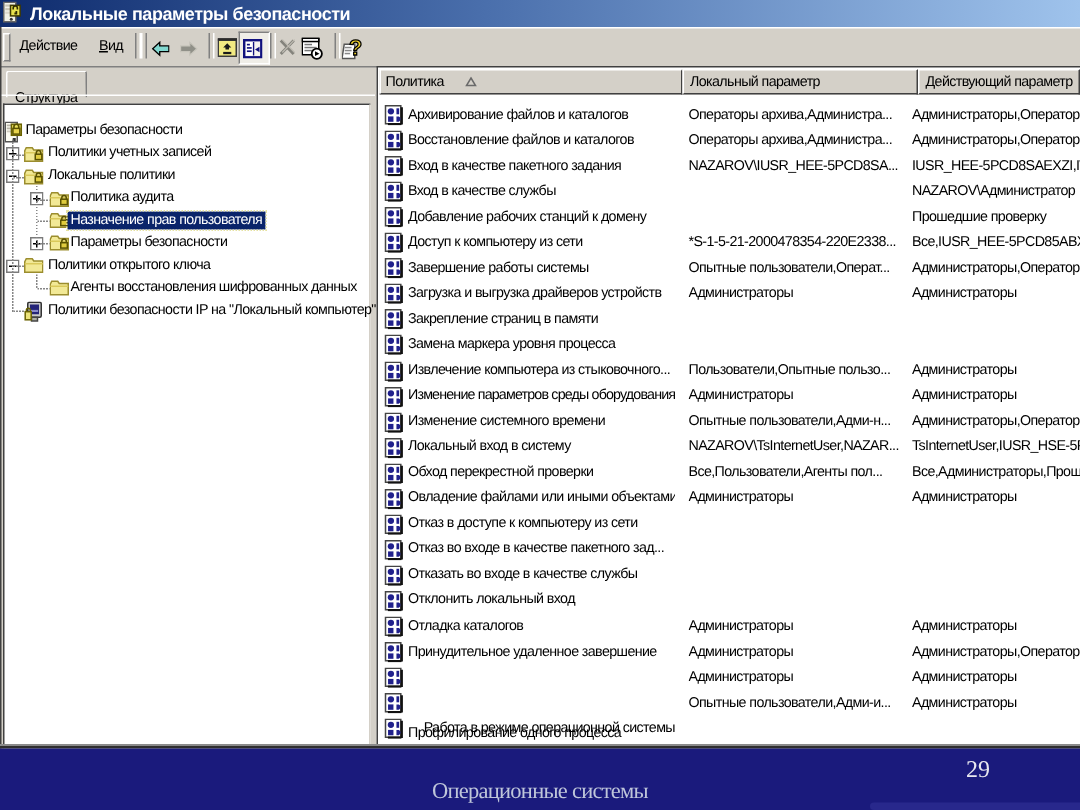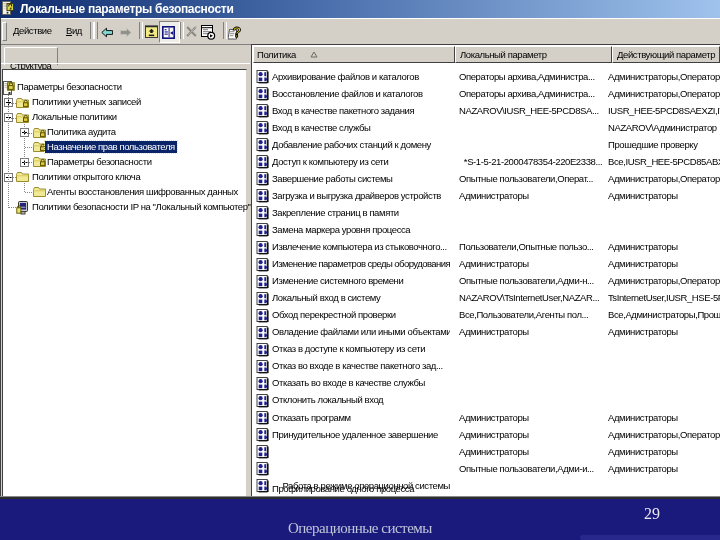--- a/index.html
+++ b/index.html
@@ -248,21 +248,21 @@
 <svg width="13" height="14" viewBox="0 0 13 14" style="position:absolute;left:256px;top:155px">
       <rect x="1" y="0.5" width="10.2" height="12" fill="#fff" stroke="#444"></rect>
       <rect x="11" y="1.5" width="1.6" height="11.5" fill="#111"></rect>
       <rect x="2.6" y="12" width="9" height="1.4" fill="#111"></rect>
       <circle cx="4.6" cy="4.2" r="2.1" fill="#20208c"></circle>
       <rect x="8.3" y="2.2" width="1.8" height="4" fill="#20208c"></rect>
       <rect x="2.7" y="7.6" width="3.6" height="3.6" fill="#20208c"></rect>
       <path d="M8.3 7.6 h1.6 a2 2 0 0 1 0 3.6 h-1.6 z" fill="#20208c"></path>
     </svg>
 <div class="t" style="left:272px;top:156px;width:178px;overflow:hidden;">Доступ к компьютеру из сети</div>
-<div class="t" style="left:459px;top:156px;width:148px;overflow:hidden;text-align:center;">*S-1-5-21-2000478354-220Е2338...</div>
+<div class="t" style="left:459px;top:156px;width:148px;overflow:hidden;">*S-1-5-21-2000478354-220Е2338...</div>
 <div class="t" style="left:608px;top:156px;width:112px;overflow:hidden;">Все,IUSR_HEE-5PCD85ABXZI...</div>
 <svg width="13" height="14" viewBox="0 0 13 14" style="position:absolute;left:256px;top:172px">
       <rect x="1" y="0.5" width="10.2" height="12" fill="#fff" stroke="#444"></rect>
       <rect x="11" y="1.5" width="1.6" height="11.5" fill="#111"></rect>
       <rect x="2.6" y="12" width="9" height="1.4" fill="#111"></rect>
       <circle cx="4.6" cy="4.2" r="2.1" fill="#20208c"></circle>
       <rect x="8.3" y="2.2" width="1.8" height="4" fill="#20208c"></rect>
       <rect x="2.7" y="7.6" width="3.6" height="3.6" fill="#20208c"></rect>
       <path d="M8.3 7.6 h1.6 a2 2 0 0 1 0 3.6 h-1.6 z" fill="#20208c"></path>
     </svg>
@@ -415,21 +415,21 @@
 <div class="t" style="left:272px;top:394px;width:178px;overflow:hidden;">Отклонить локальный вход</div>
 <svg width="13" height="14" viewBox="0 0 13 14" style="position:absolute;left:256px;top:411px">
       <rect x="1" y="0.5" width="10.2" height="12" fill="#fff" stroke="#444"></rect>
       <rect x="11" y="1.5" width="1.6" height="11.5" fill="#111"></rect>
       <rect x="2.6" y="12" width="9" height="1.4" fill="#111"></rect>
       <circle cx="4.6" cy="4.2" r="2.1" fill="#20208c"></circle>
       <rect x="8.3" y="2.2" width="1.8" height="4" fill="#20208c"></rect>
       <rect x="2.7" y="7.6" width="3.6" height="3.6" fill="#20208c"></rect>
       <path d="M8.3 7.6 h1.6 a2 2 0 0 1 0 3.6 h-1.6 z" fill="#20208c"></path>
     </svg>
-<div class="t" style="left:272px;top:412px;width:178px;overflow:hidden;">Отказать программ</div>
+<div class="t" style="left:272px;top:412px;width:178px;overflow:hidden;">Отладка каталогов</div>
 <div class="t" style="left:459px;top:412px;width:148px;overflow:hidden;">Администраторы</div>
 <div class="t" style="left:608px;top:412px;width:112px;overflow:hidden;">Администраторы</div>
 <svg width="13" height="14" viewBox="0 0 13 14" style="position:absolute;left:256px;top:428px">
       <rect x="1" y="0.5" width="10.2" height="12" fill="#fff" stroke="#444"></rect>
       <rect x="11" y="1.5" width="1.6" height="11.5" fill="#111"></rect>
       <rect x="2.6" y="12" width="9" height="1.4" fill="#111"></rect>
       <circle cx="4.6" cy="4.2" r="2.1" fill="#20208c"></circle>
       <rect x="8.3" y="2.2" width="1.8" height="4" fill="#20208c"></rect>
       <rect x="2.7" y="7.6" width="3.6" height="3.6" fill="#20208c"></rect>
       <path d="M8.3 7.6 h1.6 a2 2 0 0 1 0 3.6 h-1.6 z" fill="#20208c"></path>

